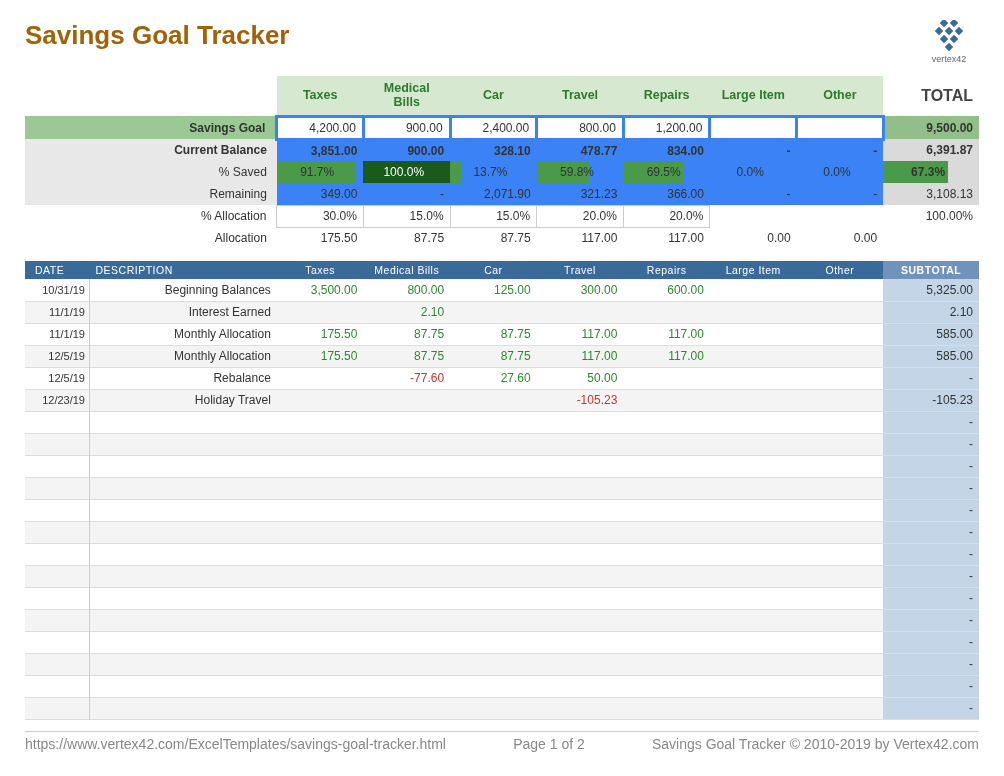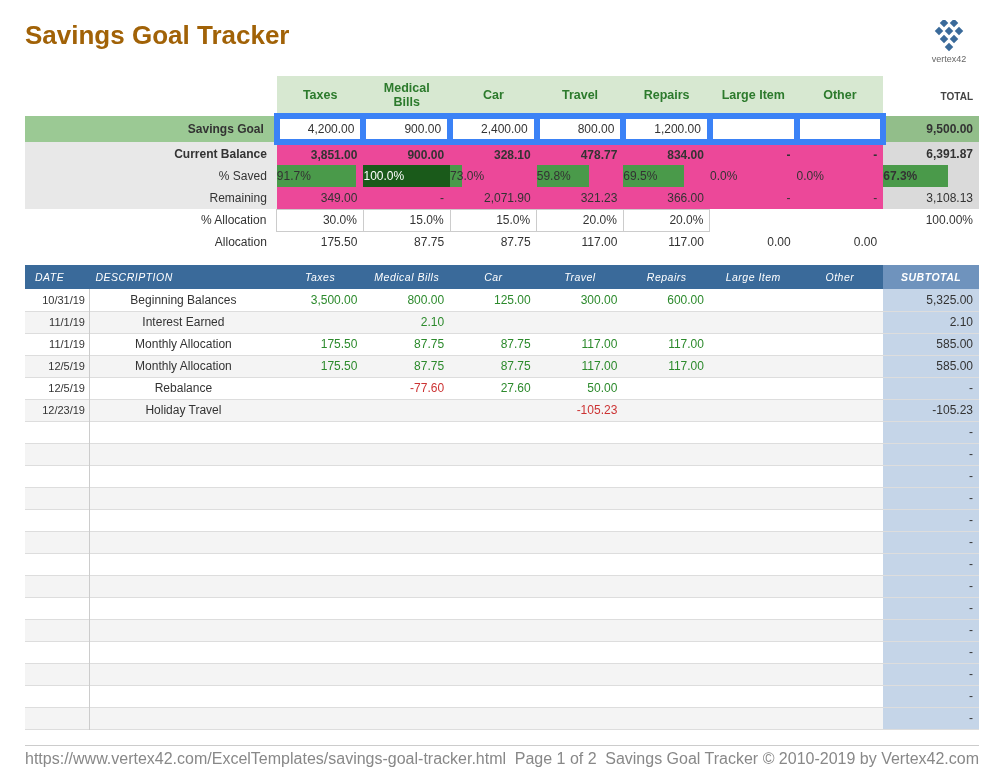--- a/index.html
+++ b/index.html
@@ -49,64 +49,64 @@
   
   .cat-head {
     background: #d7e8d1;
     color: #2c7a2c;
     font-weight: bold;
     text-align: center;
     height:40px;
     vertical-align: middle;
     font-size: 12.5px;
   }
-  .total-head { font-weight: bold; text-align:right; font-size:10px; color:#444;}
+  .total-head { font-weight: bold; text-align:right; font-size:16px; color:#444;}
   .row-goal { background:#9bc994; }
   .row-goal td { font-weight:bold; }
   .row-goal .col-label { background:#9bc994; }
-  .row-goal .cell-val { background:#fff; border:6px solid #3b82f6; font-weight:normal;}
+  .row-goal .cell-val { background:#fff; border:3px solid #3b82f6; font-weight:normal;}
   .row-goal .cell-total { background:#92be8a; font-weight:bold;}
   
-  .row-gray { background:#ec4899; }
+  .row-gray { background:#3b82f6; }
   .row-gray .col-label { background:#e8e8e8; }
   .row-gray .cell-total { background:#dadada;}
   .row-bal td { font-weight:bold;}
   
   .row-dep .cell-val, .row-alloc-pct .cell-val { background:#fff; border:1px solid #ccc;}
   .row-dep .col-label, .row-alloc-pct .col-label, .row-alloc .col-label { background:#fff;}
   
   .pct-cell { position:relative; padding:0;}
   .pct-bar { position:absolute; left:0; top:0; bottom:0; background:#4a9a4a;}
   .pct-bar.full { background:#1a5a1a;}
-  .pct-text { position:relative; z-index:1; padding-right:6px; text-align:left; line-height:22px;}
+  .pct-text { position:relative; z-index:1; padding-right:6px; text-align:center; line-height:22px;}
   .pct-text.light { color:#fff;}
   
   
   .tbl2 { margin-top: 12px;}
-  .tbl2-head th { background:#3a6a9a; color:#fff; font-weight:normal; font-size:10.5px; letter-spacing:0.5px; text-align:center; height:24px;font-style:italic;}
+  .tbl2-head th { background:#3a6a9a; color:#fff; font-weight:normal; font-size:10.5px; letter-spacing:0.5px; text-align:center; height:18px;}
   .tbl2-head th.col-date { text-align:left; padding-left:10px;}
   .tbl2-head th.col-desc { text-align:left;}
   .tbl2-head th.subtotal { background:#6f93bd; font-weight:bold;}
   .tbl2 tbody tr { border-bottom:1px solid #ddd;}
   .tbl2 tbody tr:nth-child(even) { background:#f4f4f4;}
   .tbl2 tbody td.col-date { border-right:1px solid #ccc; text-align:right; font-size:11px;}
-  .tbl2 tbody td.col-desc { text-align:center; padding-left:6px;}
+  .tbl2 tbody td.col-desc { text-align:right; padding-left:6px;}
   .tbl2 tbody td.col-cat { text-align:right;}
   .tbl2 tbody td.subtotal { background:#c5d5e8; text-align:right;}
   .green { color:#2c8a2c;}
   .red { color:#cc3333;}
   
   .footer {
     position:absolute;
-    bottom:8px; left:25px; right:25px;
+    bottom:24px; left:25px; right:25px;
     border-top: 1px solid #ccc;
     padding-top:4px;
     display:flex;
     justify-content: space-between;
-    font-size: 16px;
+    font-size: 14px;
     color:#888;
   }
   .footer div:nth-child(2){ text-align:center;}
 </style>
 </head>
 <body>
 
 <div class="page">
   <div class="header">
     <h1>Savings Goal Tracker</h1>
@@ -181,21 +181,21 @@
           <td class="col-cat pct-cell">
             <div class="pct-bar" style="width: 91.7%;"></div>
             <div class="pct-text">91.7%</div>
           </td>
           <td class="col-cat pct-cell">
             <div class="pct-bar full" style="width: 100%;"></div>
             <div class="pct-text light">100.0%</div>
           </td>
           <td class="col-cat pct-cell">
             <div class="pct-bar" style="width: 13.7%;"></div>
-            <div class="pct-text">73.0%</div>
+            <div class="pct-text">13.7%</div>
           </td>
           <td class="col-cat pct-cell">
             <div class="pct-bar" style="width: 59.8%;"></div>
             <div class="pct-text">59.8%</div>
           </td>
           <td class="col-cat pct-cell">
             <div class="pct-bar" style="width: 69.5%;"></div>
             <div class="pct-text">69.5%</div>
           </td>
           <td class="col-cat pct-cell">

